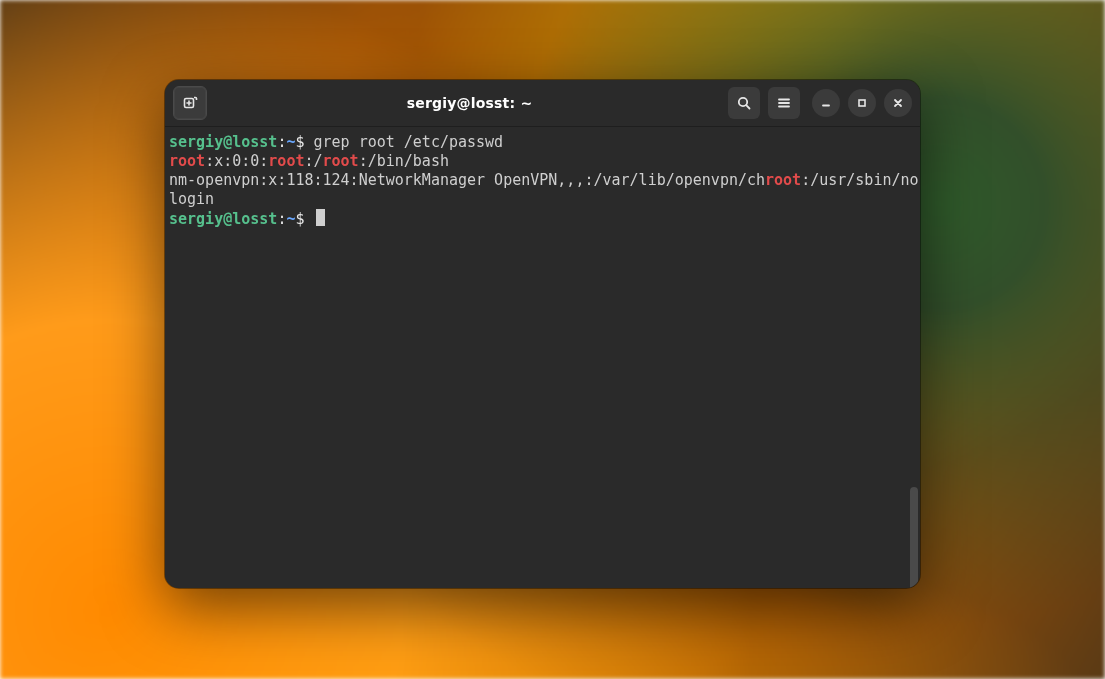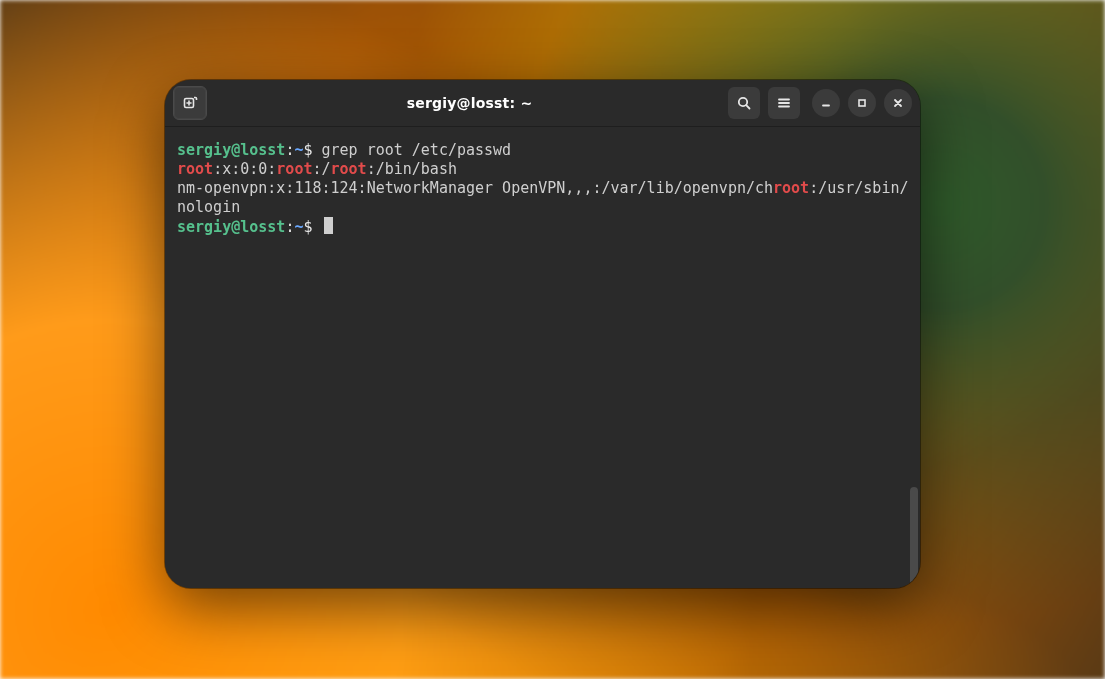--- a/index.html
+++ b/index.html
@@ -28,21 +28,21 @@
       radial-gradient(ellipse 900px 300px at 50% 105%, rgba(255,164,0,0.45), rgba(255,164,0,0) 60%);
   }
 
   .terminal-window {
     position: absolute;
     left: 165px;
     top: 80px;
     width: 755px;
     height: 508px;
     background: #2a2a2a;
-    border-radius: 26px;
+    border-radius: 14px;
     box-shadow: 0 20px 60px rgba(0,0,0,0.55), 0 0 0 1px rgba(0,0,0,0.4);
     display: flex;
     flex-direction: column;
     overflow: hidden;
   }
 
   .titlebar {
     height: 46px;
     background: #2a2a2a;
     display: flex;
@@ -91,21 +91,21 @@
     flex:1;
     background: #2a2a2a;
     padding: 6px 0 0 4px;
     position: relative;
     font-family: "DejaVu Sans Mono","Ubuntu Mono","Menlo",monospace;
     font-size: 15px;
     line-height: 19px;
     color:#cfcfcf;
   }
   .term-body pre {
-    margin:8px;
+    margin:0;
     white-space: pre-wrap;
     word-break: break-all;
   }
   .c-green { color:#56c08d; font-weight:bold;}
   .c-red   { color:#e24b4b; font-weight:bold;}
   .c-blue  { color:#6aa8ff; font-weight:bold;}
   .c-white { color:#e6e6e6; }
   .c-dim   { color:#cfcfcf; }
   .cursor {
     display:inline-block;

